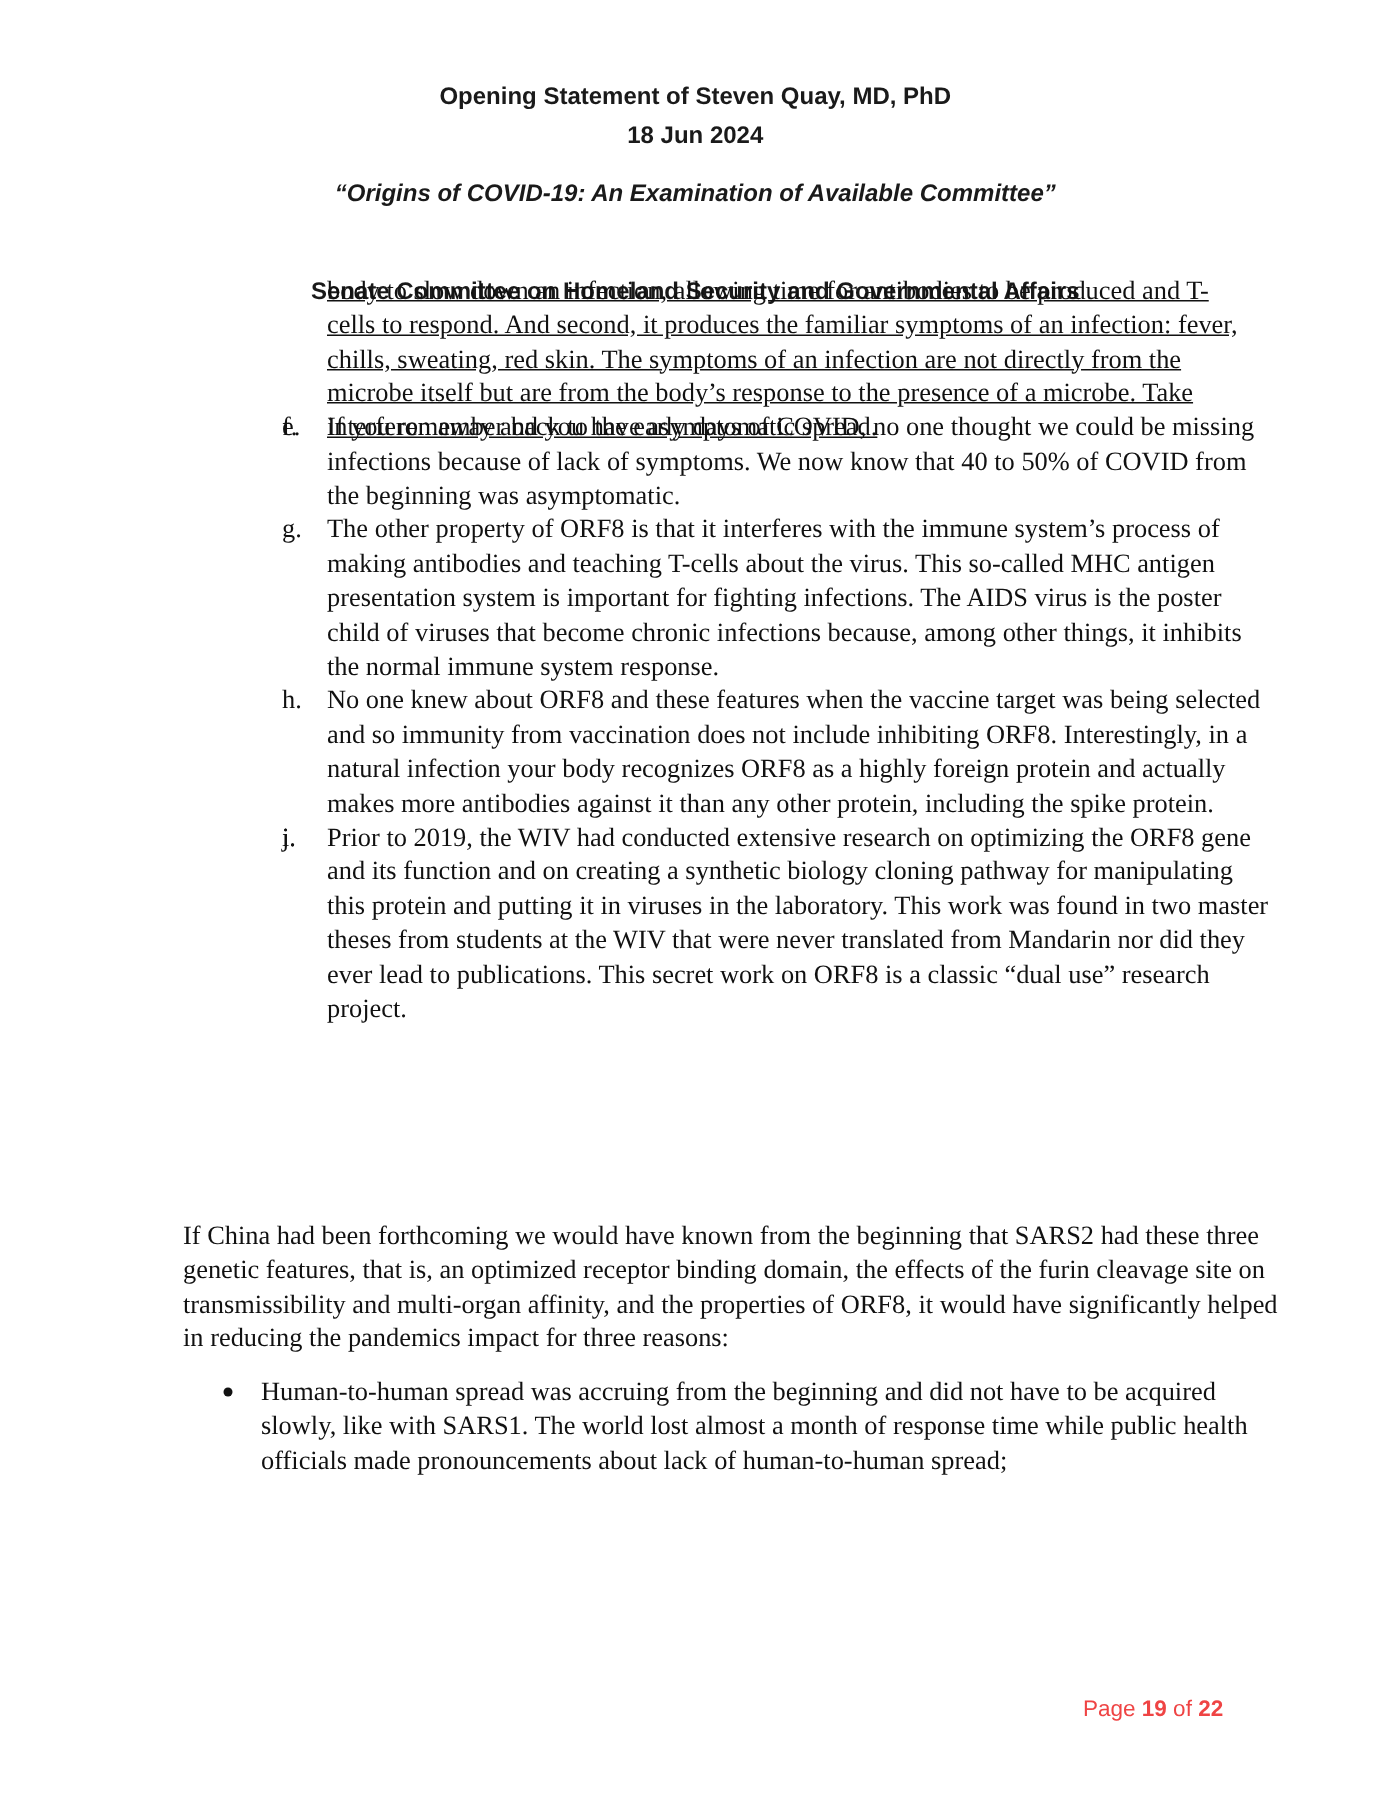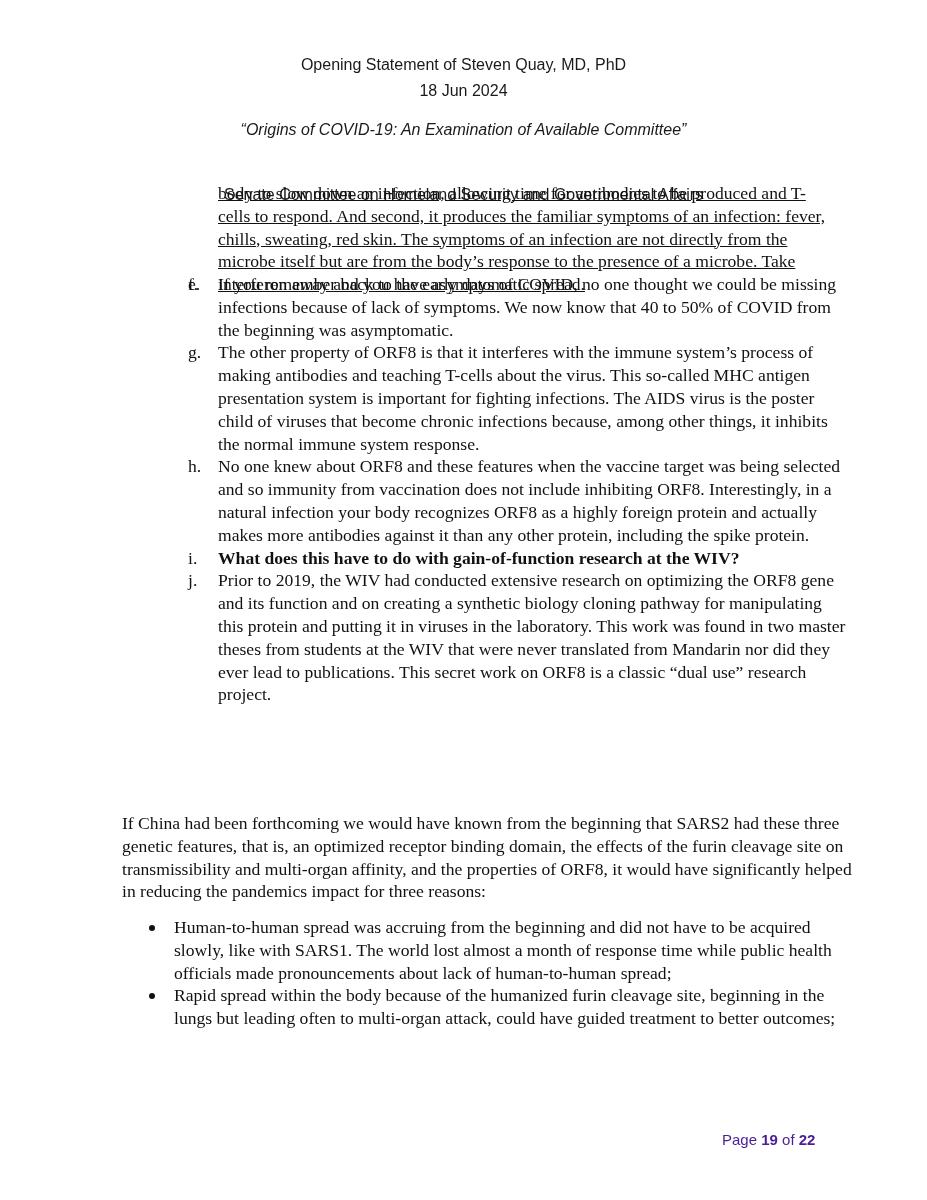--- a/index.html
+++ b/index.html
@@ -1,35 +1,35 @@
 <!DOCTYPE html>
 <html><head>
 <meta charset="utf-8">
 <style>
   html, body { margin: 0; padding: 0; background: #ffffff; }
   body { width: 927px; height: 1200px; position: relative; overflow: hidden; color: #111; }
   .header { position: absolute; left: 0; width: 927px; text-align: center;
-    font-family: "Liberation Sans", "DejaVu Sans", sans-serif; font-size: 16px; color: #1a1a1a; }
+    font-family: "Liberation Sans", "DejaVu Sans", sans-serif; font-size: 16px; color: #1a1a1a; font-weight: bold; }
   .h1 { top: 56px; }
   .h2 { top: 82px; }
   .h3 { top: 121px; font-style: italic; }
   .h4 { top: 143px; margin-top: 43px; }
   .body { position: absolute; left: 0; top: 0; width: 927px;
     font-family: "Liberation Serif", "DejaVu Serif", serif; font-size: 17.6px; line-height: 22.8px; color: #111; }
   .cont { position: absolute; left: 218px; top: 182px; width: 620px; text-decoration: underline; }
   .list { position: absolute; left: 188px; top: 273px; width: 660px; margin: 0; padding: 0; list-style: none; }
   .list li { position: relative; padding-left: 30px; }
   .list .letter { position: absolute; left: 0; top: 0; }
   .bold { font-weight: bold; }
   .para { position: absolute; left: 122px; top: 812px; width: 730px; }
   .bullets { position: absolute; left: 134px; top: 904px; width: 700px; margin: 12px; padding: 0; list-style: none; }
   .bullets li { position: relative; padding-left: 28px; }
   .bullets .dot { position: absolute; left: 3px; top: 9px; width: 6px; height: 6px; border-radius: 50%; background: #111; }
   .footer { position: absolute; left: 722px; top: 1131px; font-family: "Liberation Sans", "DejaVu Sans", sans-serif;
-    font-size: 15px; color: #4c1d95; }
+    font-size: 15px; color: #ef4444; }
   .footer b { font-weight: bold; }
 </style>
 </head>
 <body>
 
 <div class="header h1">Opening Statement of Steven Quay, MD, PhD</div>
 <div class="header h2">18 Jun 2024</div>
 <div class="header h3">“Origins of COVID-19: An Examination of Available Committee”</div>
 <div class="header h4">Senate Committee on Homeland Security and Governmental Affairs</div>
 
@@ -47,39 +47,34 @@
     <li>
       <span class="letter">g.</span>
       <span>The other property of ORF8 is that it interferes with the immune system’s process of making antibodies and teaching T-cells about the virus. This so-called MHC antigen presentation system is important for fighting infections. The AIDS virus is the poster child of viruses that become chronic infections because, among other things, it inhibits the normal immune system response.</span>
     </li>
     <li>
       <span class="letter">h.</span>
       <span>No one knew about ORF8 and these features when the vaccine target was being selected and so immunity from vaccination does not include inhibiting ORF8. Interestingly, in a natural infection your body recognizes ORF8 as a highly foreign protein and actually makes more antibodies against it than any other protein, including the spike protein.</span>
     </li>
     <li>
       <span class="letter">i.</span>
-      <span class="bold">What does this have to do with gain-of-function research at the WIV?</span>
     </li>
     <li>
       <span class="letter">j.</span>
       <span>Prior to 2019, the WIV had conducted extensive research on optimizing the ORF8 gene and its function and on creating a synthetic biology cloning pathway for manipulating this protein and putting it in viruses in the laboratory. This work was found in two master theses from students at the WIV that were never translated from Mandarin nor did they ever lead to publications. This secret work on ORF8 is a classic “dual use” research project.</span>
     </li>
   </ol>
 
   <div class="para">If China had been forthcoming we would have known from the beginning that SARS2 had these three genetic features, that is, an optimized receptor binding domain, the effects of the furin cleavage site on transmissibility and multi-organ affinity, and the properties of ORF8, it would have significantly helped in reducing the pandemics impact for three reasons:</div>
 
   <ul class="bullets">
     <li>
       <span class="dot"></span>
       <span>Human-to-human spread was accruing from the beginning and did not have to be acquired slowly, like with SARS1. The world lost almost a month of response time while public health officials made pronouncements about lack of human-to-human spread;</span>
     </li>
-    <li>
-      <span class="dot"></span>
-      <span>Rapid spread within the body because of the humanized furin cleavage site, beginning in the lungs but leading often to multi-organ attack, could have guided treatment to better outcomes;</span>
-    </li>
   </ul>
 </div>
 
 <div class="footer">
   <span>Page</span>
   <b>19</b>
   <span>of</span>
   <b>22</b>
 </div>
 

